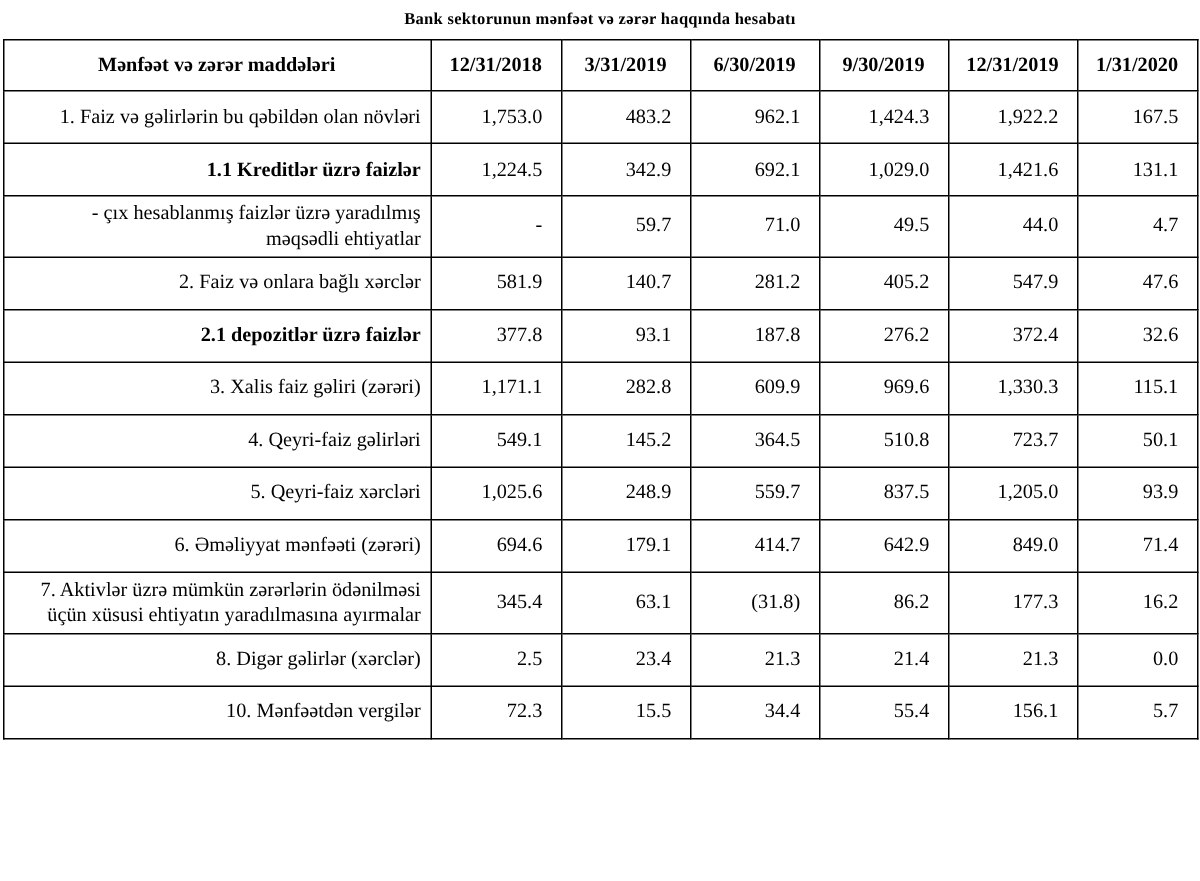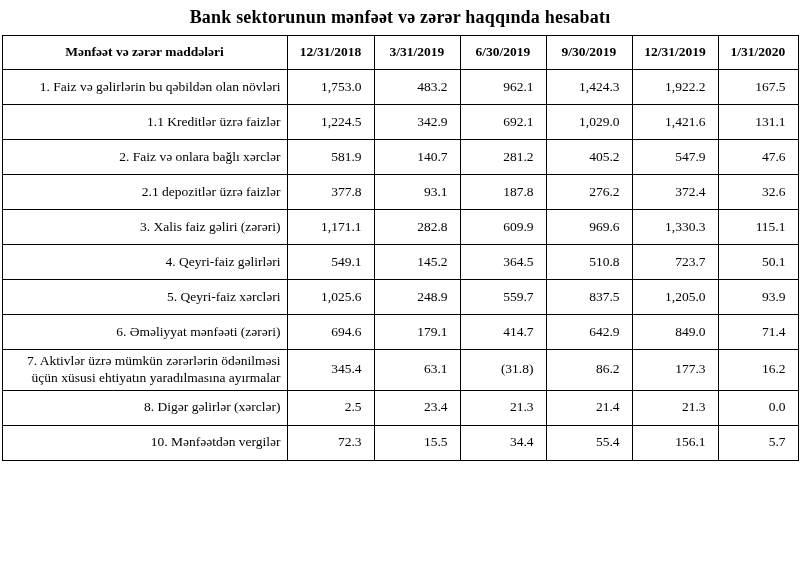--- a/index.html
+++ b/index.html
@@ -8,21 +8,21 @@
     width: 800px; height: 587px;
     background: #ffffff;
     color: #000000;
     font-family: "Liberation Serif", "DejaVu Serif", serif;
     overflow: hidden;
   }
   .page-title {
     margin: 0;
     padding: 7px 0 7px 0;
     text-align: center;
-    font-size: 18px;
+    font-size: 11px;
     font-weight: bold;
     letter-spacing: 0.2px;
   }
   table.pnl {
     width: 796px;
     margin: 0 auto;
     border-collapse: collapse;
     table-layout: fixed;
   }
   th, td {
@@ -34,21 +34,21 @@
     overflow: hidden;
   }
   thead th {
     font-weight: bold;
     text-align: center;
     height: 34px;
     margin-left: 46px;
   }
   td { height: 35px; }
   td.label { text-align: right; padding-left: 6px; }
-  td.label.indent-1 { padding-left: 30px; }
+  td.label.indent-1 { padding-left: 30px; font-weight: bold; }
   td.label.indent-2 { padding-left: 8px; text-indent: 18px; }
   td.num { text-align: right; padding-right: 12px; }
 </style>
 </head>
 <body>
 
 <h1 class="page-title">Bank sektorunun mənfəət və zərər haqqında hesabatı</h1>
 
 <table class="pnl">
   <colgroup>
@@ -82,20 +82,29 @@
         <td class="num">167.5</td>
       </tr>
       <tr>
         <td class="label indent-1">1.1 Kreditlər üzrə faizlər</td>
         <td class="num">1,224.5</td>
         <td class="num">342.9</td>
         <td class="num">692.1</td>
         <td class="num">1,029.0</td>
         <td class="num">1,421.6</td>
         <td class="num">131.1</td>
+      </tr>
+      <tr>
+        <td class="label indent-2">-  çıx hesablanmış faizlər üzrə yaradılmış məqsədli ehtiyatlar</td>
+        <td class="num">-</td>
+        <td class="num">59.7</td>
+        <td class="num">71.0</td>
+        <td class="num">49.5</td>
+        <td class="num">44.0</td>
+        <td class="num">4.7</td>
       </tr>
       <tr>
         <td class="label indent-0">2. Faiz və onlara bağlı xərclər</td>
         <td class="num">581.9</td>
         <td class="num">140.7</td>
         <td class="num">281.2</td>
         <td class="num">405.2</td>
         <td class="num">547.9</td>
         <td class="num">47.6</td>
       </tr>

